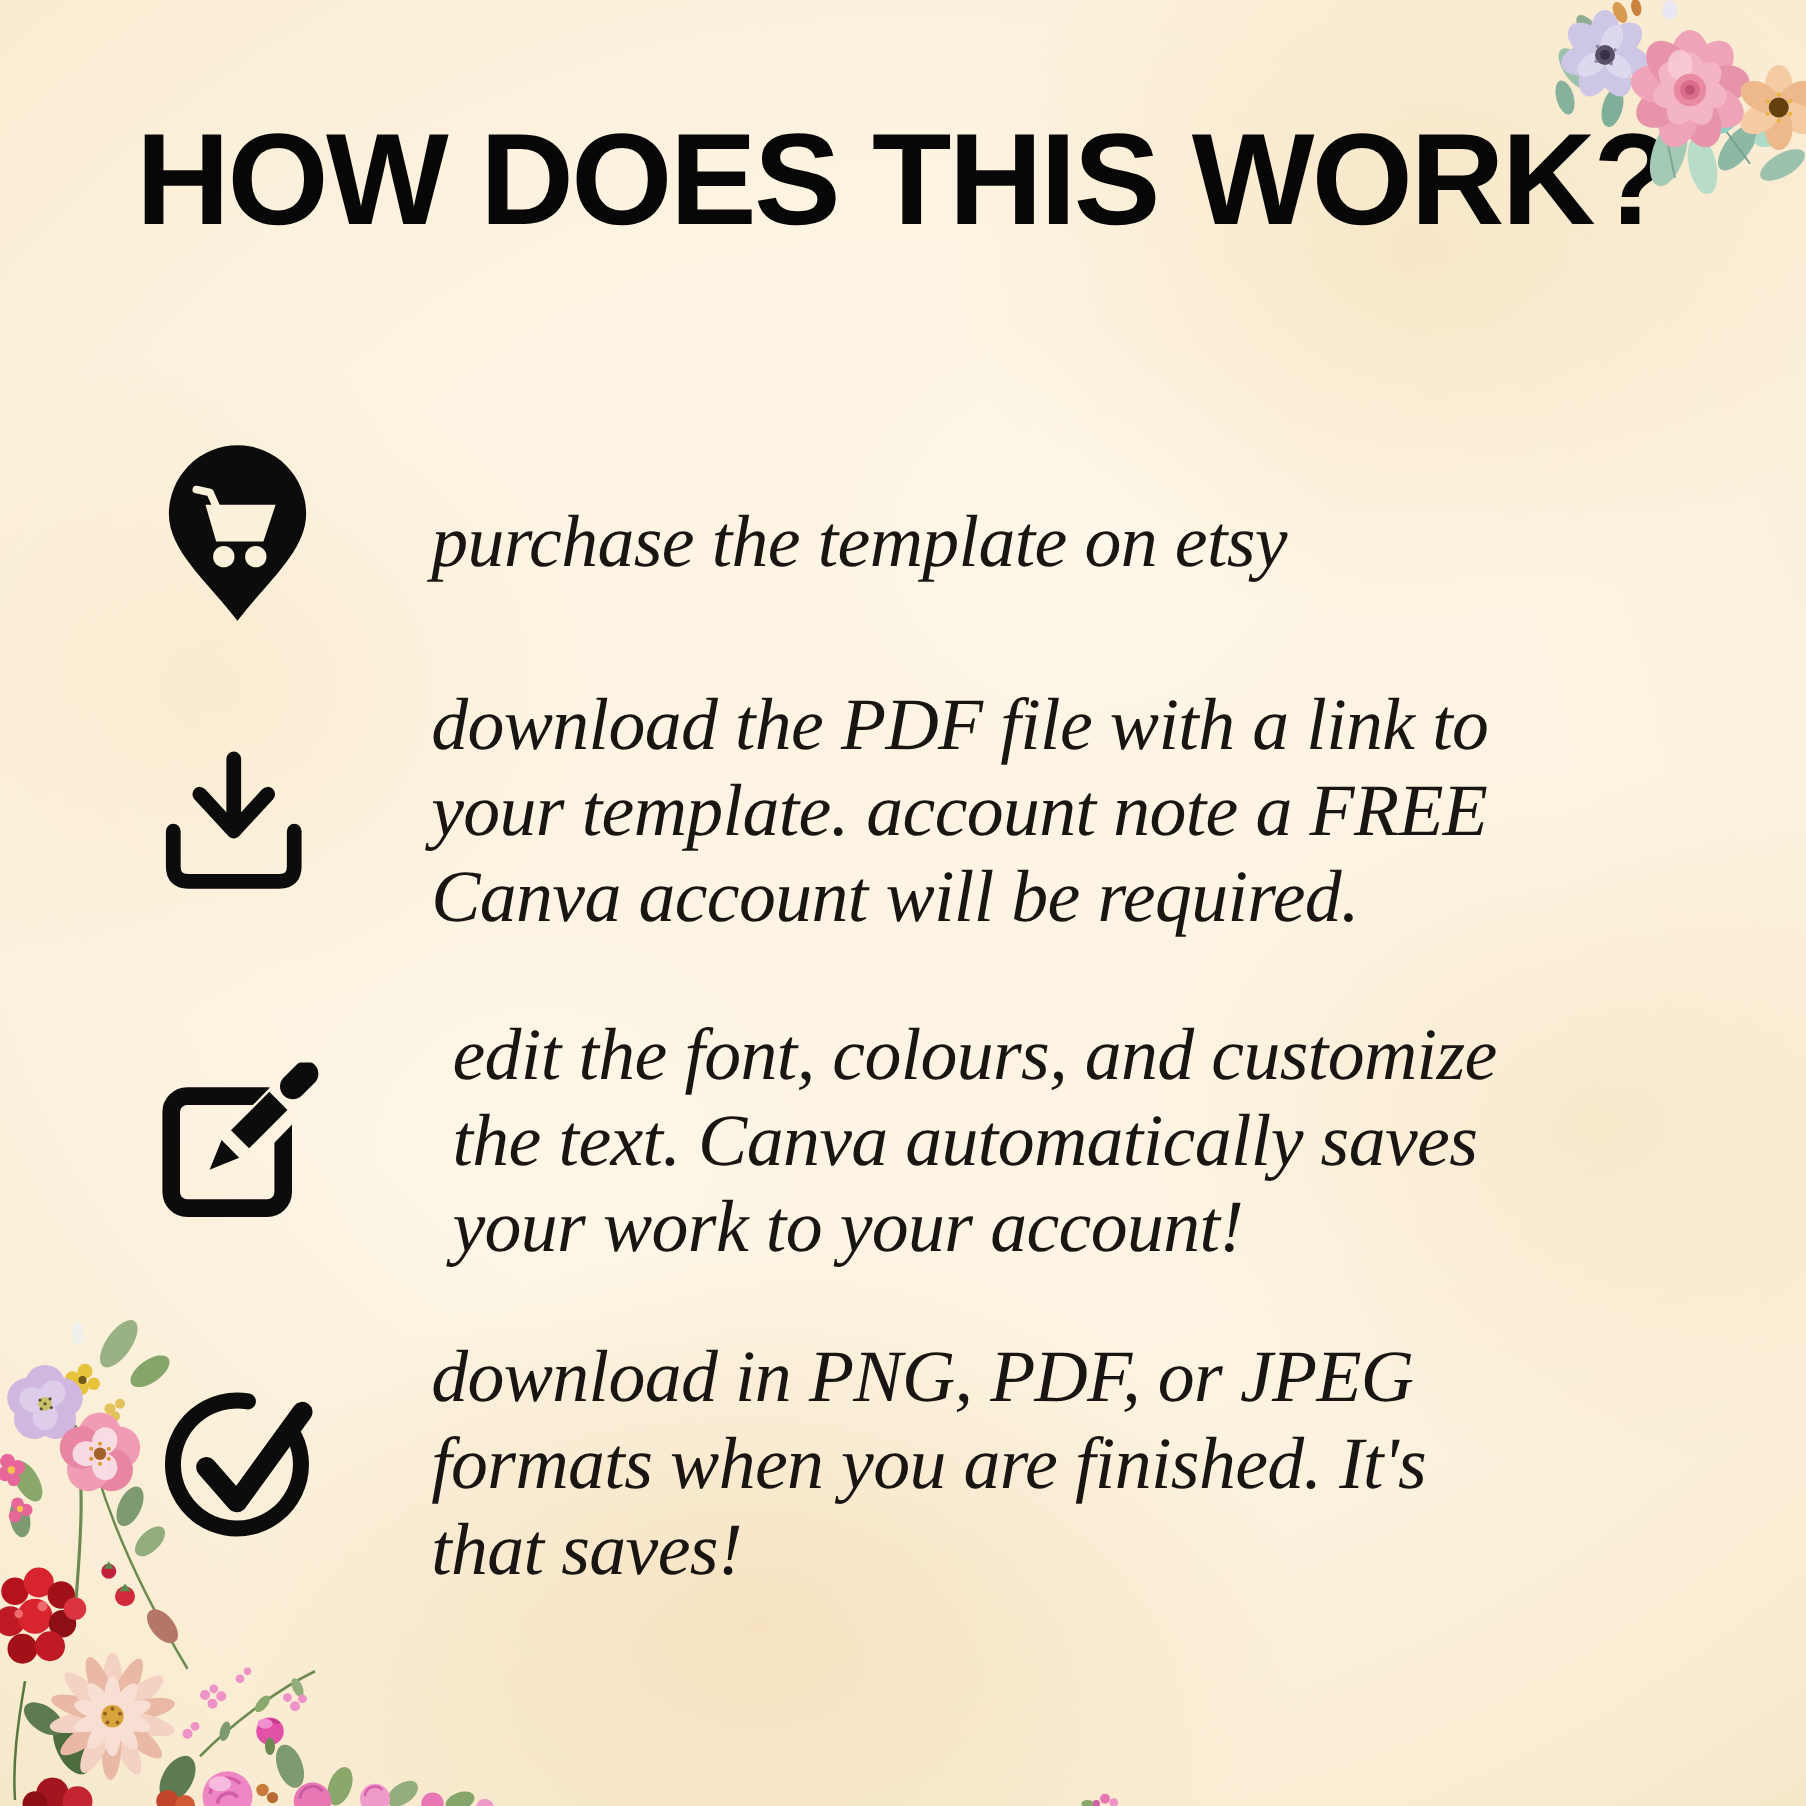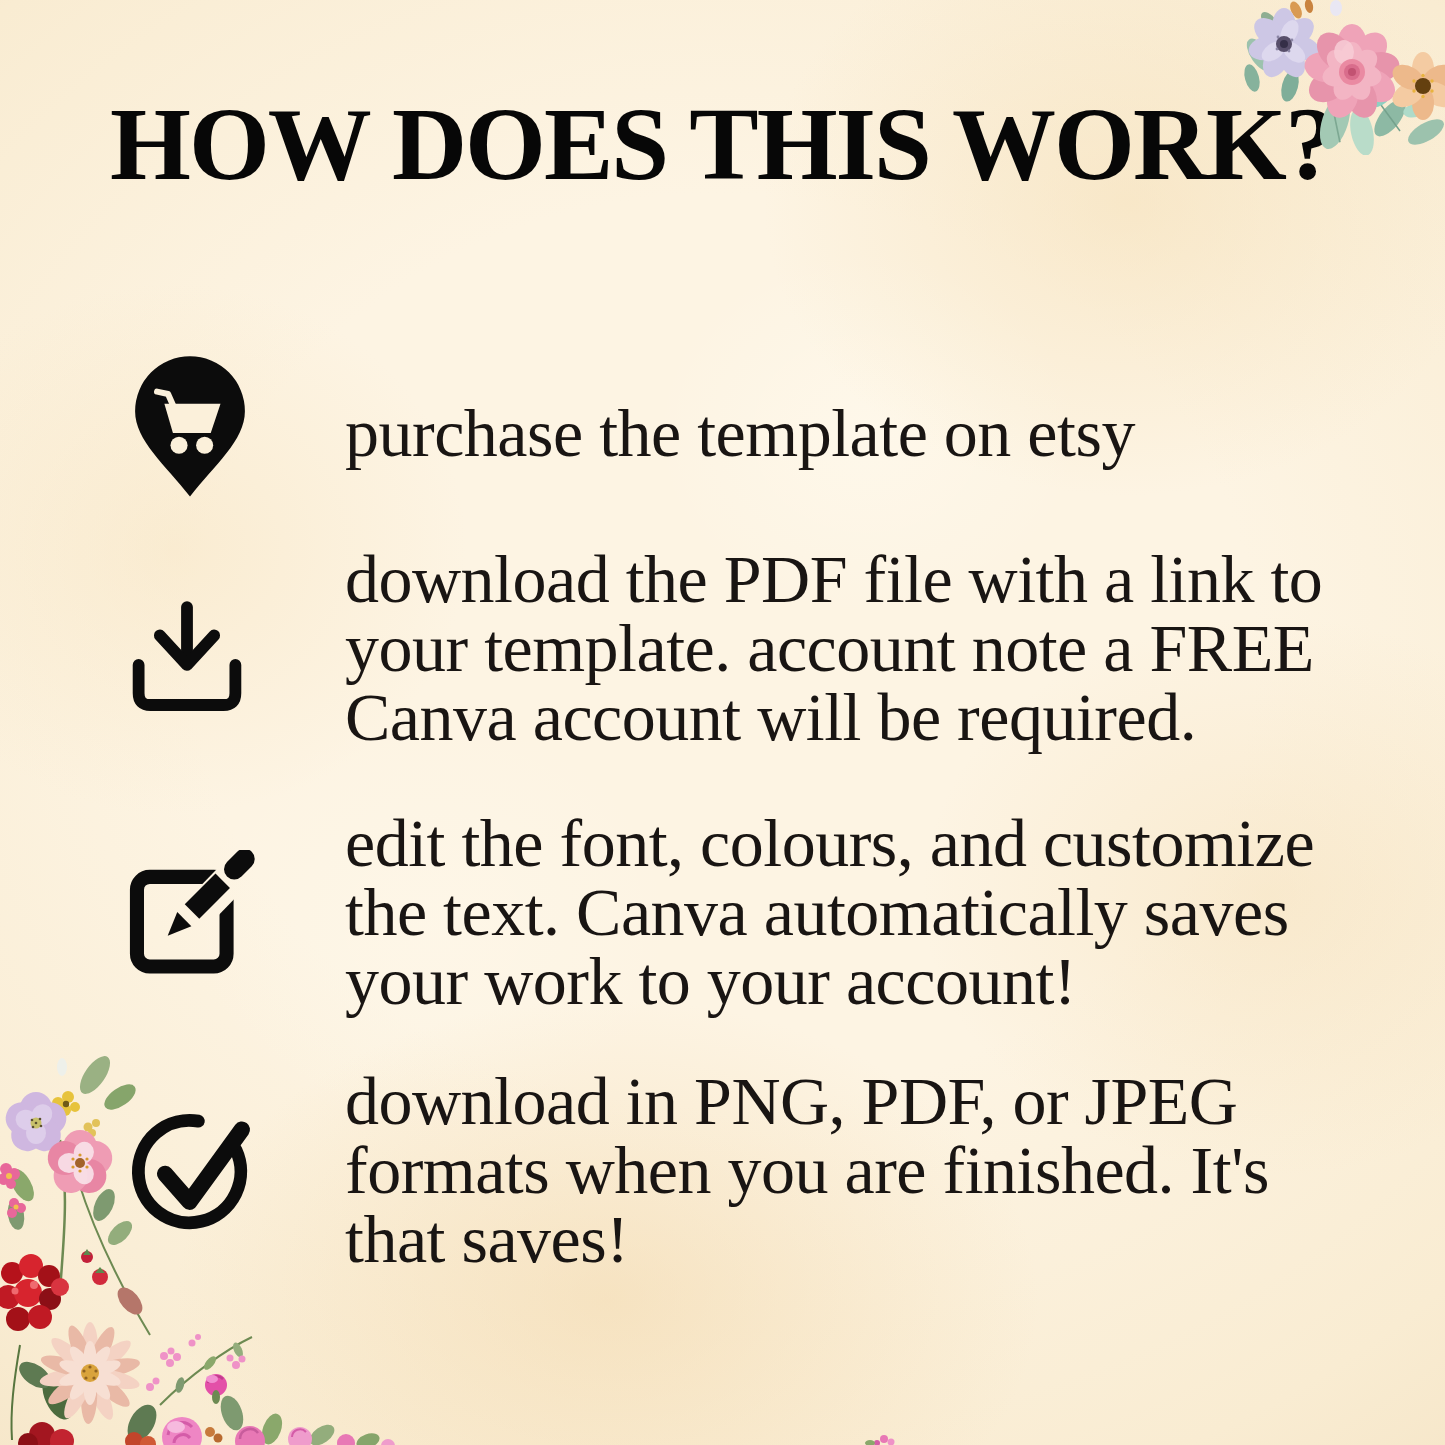--- a/index.html
+++ b/index.html
@@ -12,33 +12,33 @@
       radial-gradient(420px 380px at 12% 38%, rgba(246,226,188,0.45), rgba(246,226,188,0) 70%),
       radial-gradient(500px 400px at 88% 62%, rgba(243,219,176,0.40), rgba(243,219,176,0) 70%),
       radial-gradient(600px 420px at 42% 90%, rgba(241,213,166,0.50), rgba(241,213,166,0) 72%),
       radial-gradient(300px 260px at 60% 30%, rgba(255,251,240,0.55), rgba(255,251,240,0) 70%),
       radial-gradient(340px 300px at 30% 64%, rgba(255,250,238,0.40), rgba(255,250,238,0) 70%),
       radial-gradient(1400px 1200px at 50% 45%, #fdf4e3 38%, #f9ecd2 74%, #f2e0bf 100%);
   }
   .title{
     position:absolute;left:0;right:0;top:92px;margin:0;
     text-align:center;
-    font-family:Liberation Serif, serif;
+    font-family:Liberation Sans, sans-serif;
     font-weight:700;font-size:104px;line-height:104px;letter-spacing:-2px;
     color:#070707;
   }
   .step-icon{position:absolute;}
   .step-text{
     position:absolute;left:345px;width:1040px;margin:0;
-    font-size:68px;line-height:69px;letter-spacing:-0.5px;
-    color:#191513;white-space:pre-line;
+    font-size:59px;line-height:69px;letter-spacing:-0.5px;
+    color:#191513;white-space:pre-line;font-style:italic;
   }
   .t1{top:399px;}
   .t2{top:545px;}
-  .t3{top:809px;}
+  .t3{top:809px;margin-left:17px;}
   .t4{top:1067px;}
   .floral{position:absolute;pointer-events:none;}
   .fl-tr{top:0;right:0;}
   .fl-bl{left:0;bottom:0;}
   .fl-bm{left:862px;bottom:0;}
 </style>
 </head>
 <body>
 
 <div class="page">

